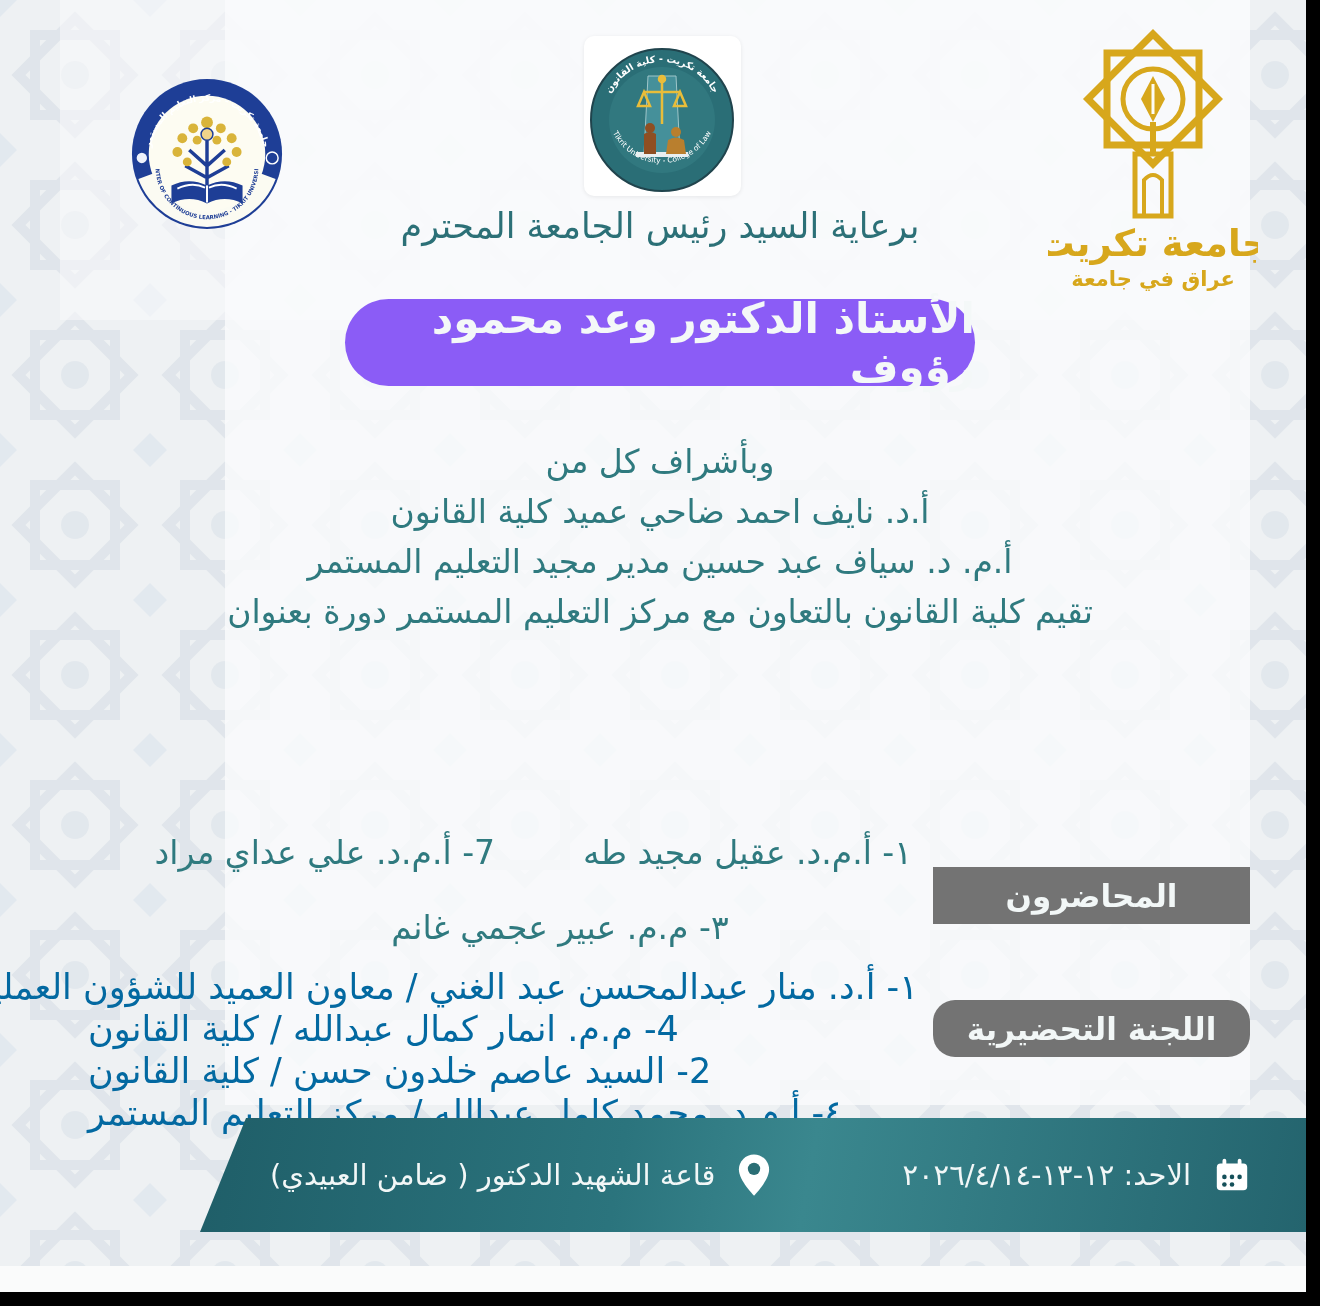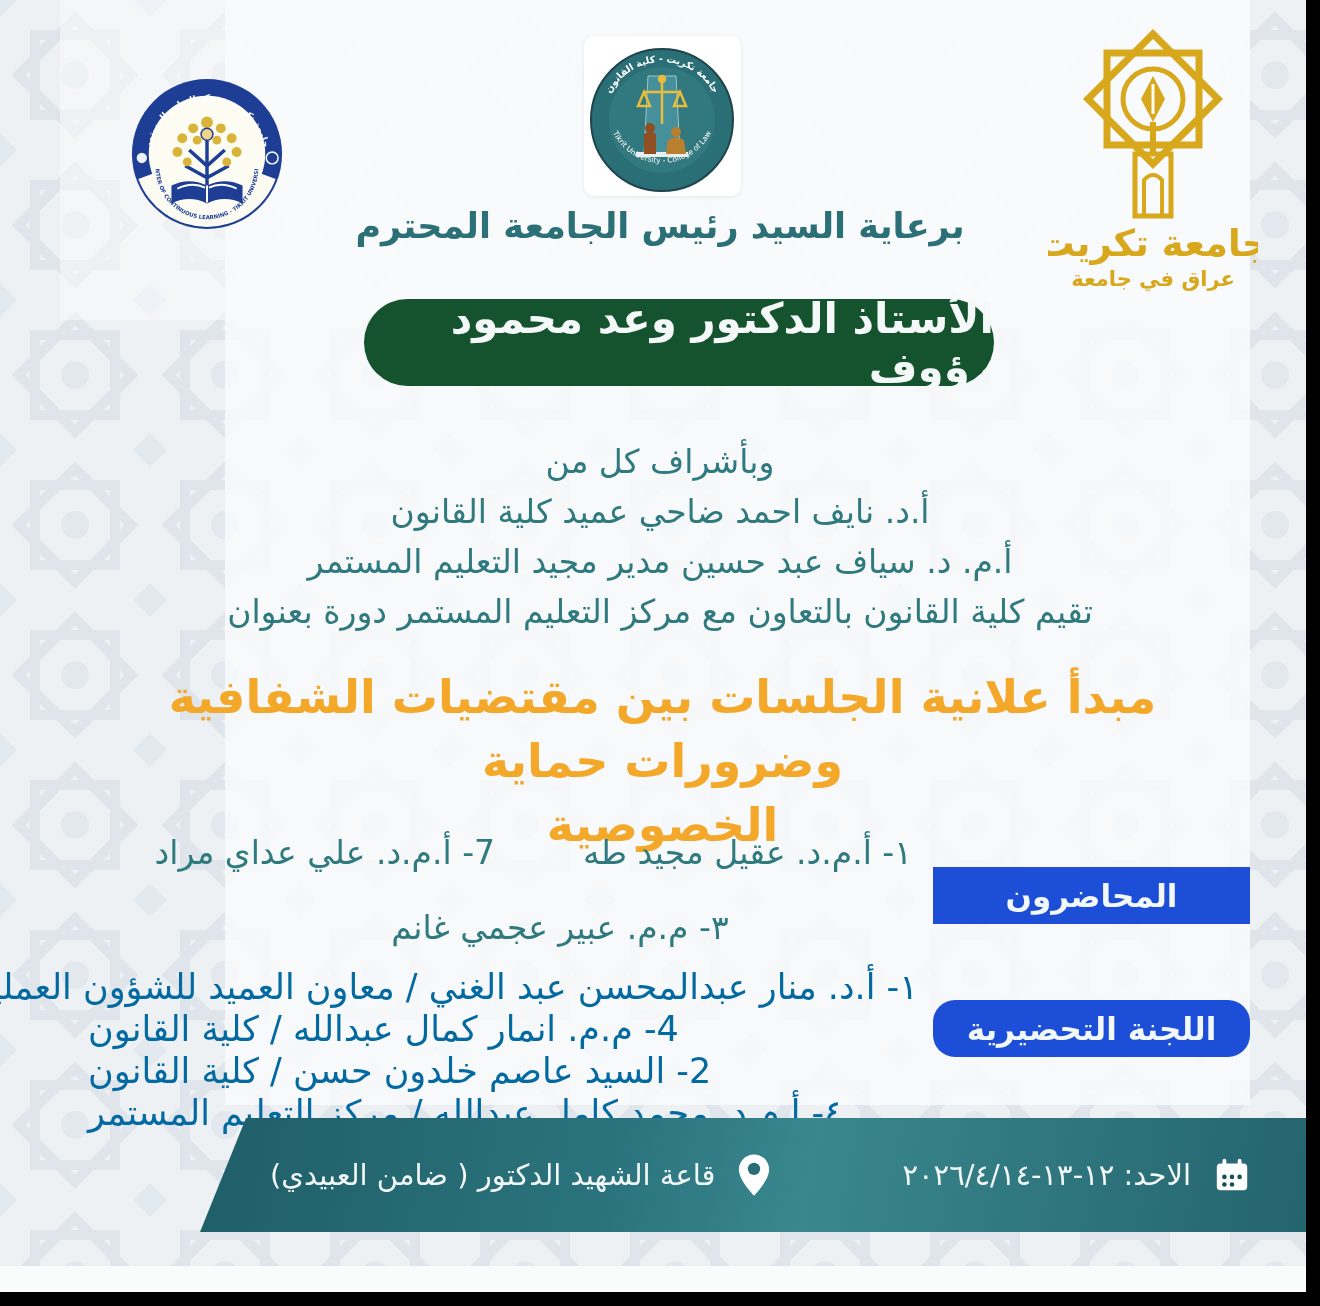--- a/index.html
+++ b/index.html
@@ -12,34 +12,34 @@
   .bottom-strip{position:absolute;left:0;top:1266px;width:100%;height:26px;background:#fafbfb;}
 
   
   .logo-left{position:absolute;left:128px;top:75px;width:158px;height:158px;}
   .logo-center-card{position:absolute;left:584px;top:36px;width:157px;height:160px;background:#ffffff;border-radius:10px;box-shadow:0 1px 4px rgba(0,0,0,.08);}
   .logo-center-card svg{position:absolute;left:0;top:0;}
   .emblem-right{position:absolute;left:1048px;top:24px;width:210px;height:272px;}
 
   
   .patronage{position:absolute;left:330px;top:206px;width:660px;text-align:center;
-    font-size:35px;font-weight:700;color:#2c7077;direction:rtl;}
-  .patron-banner{position:absolute;left:364px;top:299px;width:630px;height:87px;
-    background:#14532d;border-radius:46px;display:flex;align-items:center;justify-content:center;
+    font-size:35px;font-weight:400;color:#2c7077;direction:rtl;}
+  .patron-banner{position:absolute;left:345px;top:299px;width:630px;height:87px;
+    background:#8b5cf6;border-radius:46px;display:flex;align-items:center;justify-content:center;
     color:#f4f8f8;font-size:42px;font-weight:700;direction:rtl;}
   .supervision{position:absolute;left:160px;top:437px;width:1000px;text-align:center;direction:rtl;
     color:#2f7a7f;font-size:33px;line-height:50px;}
   .course-title{position:absolute;left:130px;top:665px;width:1065px;text-align:center;direction:rtl;
     color:#f3a82a;font-size:46px;font-weight:700;line-height:64px;}
 
   .lecturers-row{position:absolute;right:394px;top:833px;display:flex;gap:88px;direction:rtl;
     color:#2f7a7f;font-size:33px;white-space:nowrap;}
   .lecturer-third{position:absolute;left:380px;top:908px;width:360px;text-align:center;direction:rtl;
     color:#2f7a7f;font-size:33px;white-space:nowrap;}
-  .section-bar{position:absolute;left:933px;width:317px;height:57px;background:#1d4ed8;
+  .section-bar{position:absolute;left:933px;width:317px;height:57px;background:#737373;
     display:flex;align-items:center;justify-content:center;color:#f2f7f7;
     font-size:31px;font-weight:700;direction:rtl;}
   .bar-lecturers{top:867px;}
   .bar-committee{top:1000px;border-radius:22px;}
   .committee-list{position:absolute;right:388px;top:966px;width:830px;text-align:left;direction:rtl;
     color:#0369a1;font-size:35px;line-height:42px;white-space:nowrap;}
 
   
   .footer-bar{position:absolute;left:200px;right:0;top:1118px;height:114px;
     background:linear-gradient(100deg,#1f5e68 0%,#2b747d 38%,#3a878e 55%,#256era 100%);
@@ -171,24 +171,20 @@
       <span>الأستاذ الدكتور وعد محمود رؤوف</span>
     </div>
 
     <div class="supervision">
       <div>وبأشراف كل من</div>
       <div>أ.د. نايف احمد ضاحي عميد كلية القانون</div>
       <div>أ.م. د. سياف عبد حسين مدير مجيد التعليم المستمر</div>
       <div>تقيم كلية القانون بالتعاون مع مركز التعليم المستمر دورة بعنوان</div>
     </div>
 
-    <div class="course-title">
-      <div>مبدأ علانية الجلسات بين مقتضيات الشفافية وضرورات حماية</div>
-      <div>الخصوصية</div>
-    </div>
 
     <div class="lecturers-row">
       <span>١- أ.م.د. عقيل مجيد طه</span>
       <span>7- أ.م.د. علي عداي مراد</span>
     </div>
     <div class="section-bar bar-lecturers">
       <span>المحاضرون</span>
     </div>
     <div class="lecturer-third">٣- م.م. عبير عجمي غانم</div>
 

